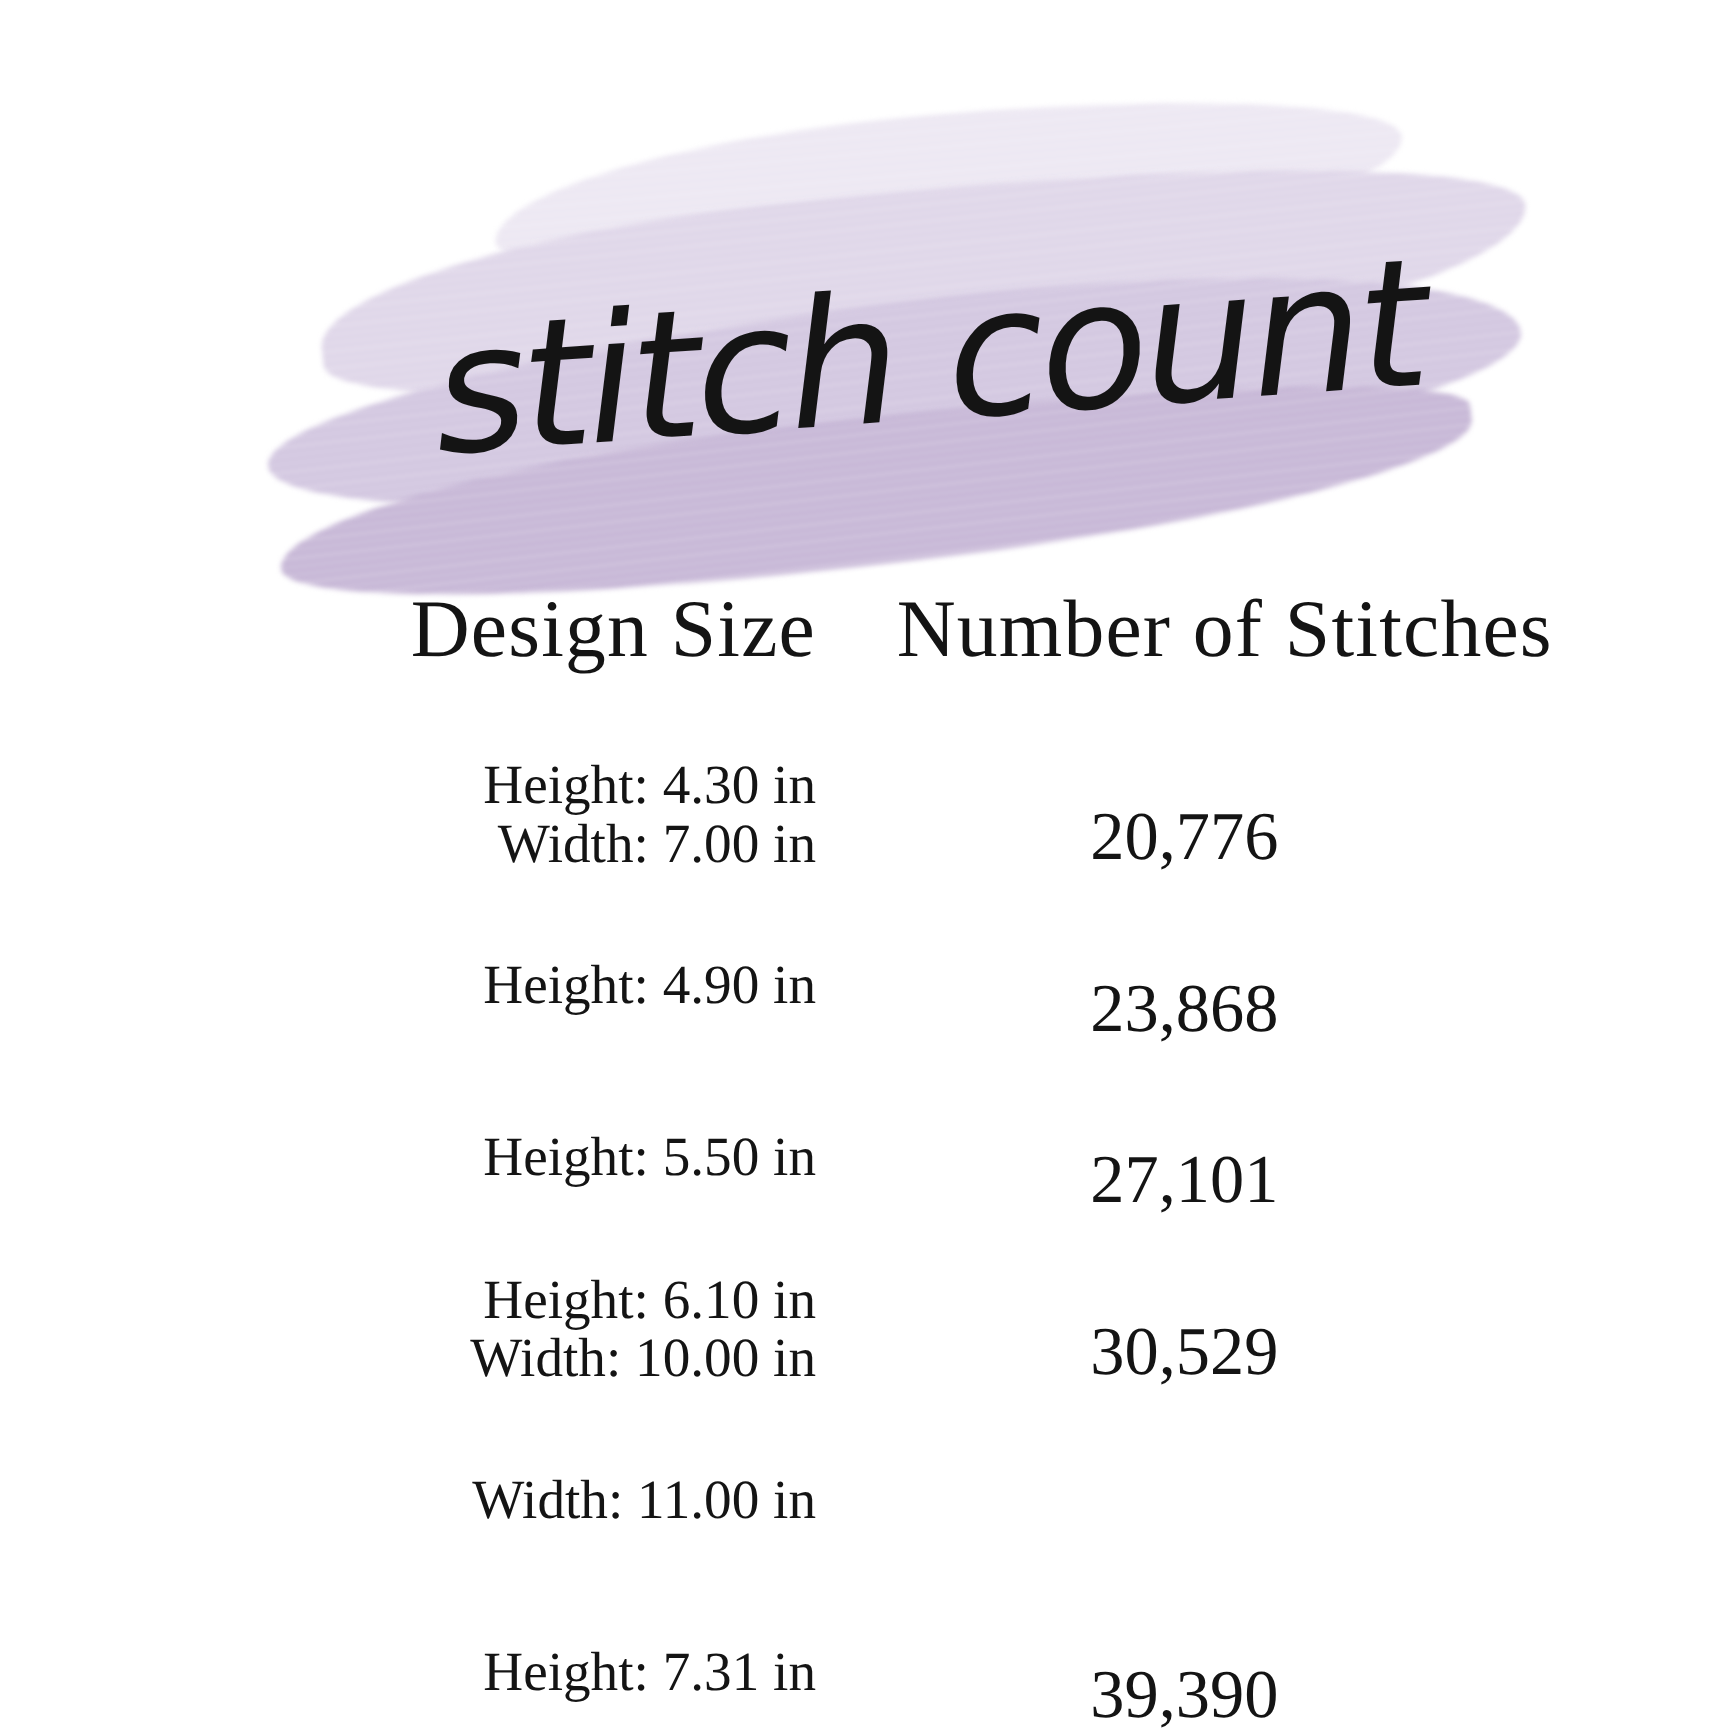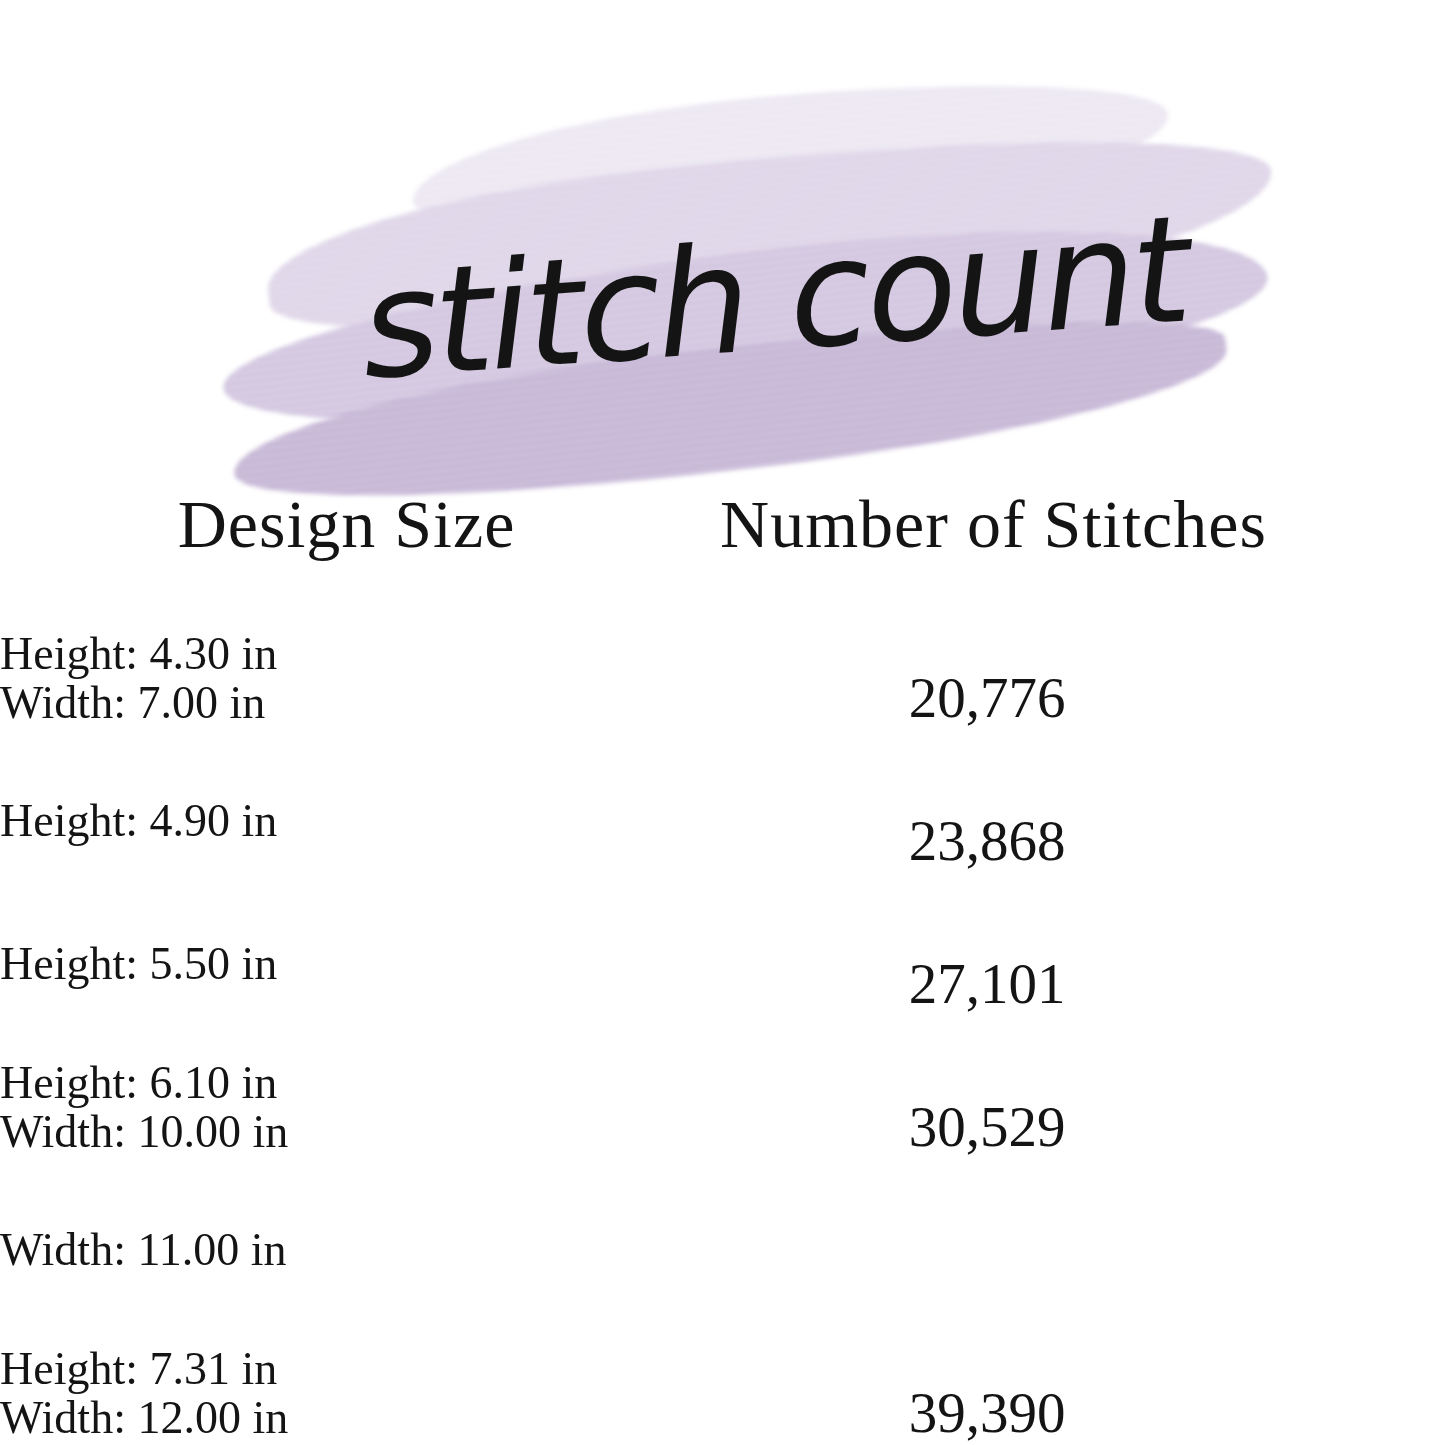--- a/index.html
+++ b/index.html
@@ -84,42 +84,42 @@
   
   .table-headers {
     position: absolute;
     left: 0;
     top: 482px;
     width: 1445px;
     display: grid;
     grid-template-columns: 680px 614px;
   }
   .table-headers .col-header {
-    text-align: center;
+    text-align: right;
     font-size: 68px;
     line-height: 84px;
     letter-spacing: 1px;
     white-space: nowrap;
     padding-left: 13px;
   }
 
   .table-rows {
     position: absolute;
     left: 0;
     top: 606px;
     width: 1445px;
   }
   .row {
     height: 143px;
     display: grid;
     grid-template-columns: 680px 614px;
     align-items: center;
   }
   .size-cell {
-    text-align: left;
+    text-align: right;
     font-size: 46px;
     line-height: 49px;
     white-space: nowrap;
   }
   .count-cell {
     text-align: center;
     font-size: 57px;
     line-height: 60px;
     white-space: nowrap;
     margin-top: 40px;
@@ -178,19 +178,18 @@
 
     <div class="row">
       <div class="size-cell">
         <div>Width: 11.00 in</div>
       </div>
     </div>
 
     <div class="row">
       <div class="size-cell">
         <div>Height: 7.31 in</div>
-        <div>Width: 12.00 in</div>
       </div>
       <div class="count-cell">39,390</div>
     </div>
 
   </div>
 </div>
 
 </body></html>

